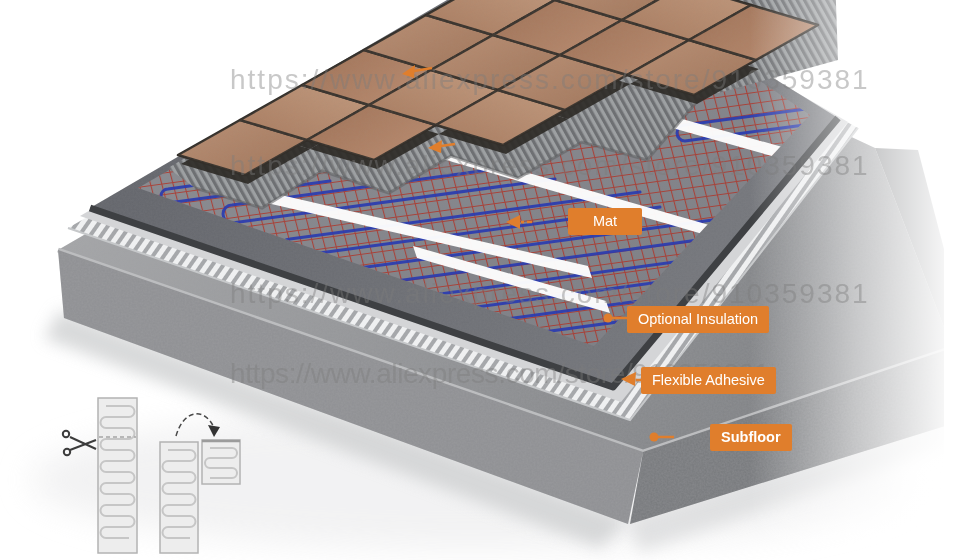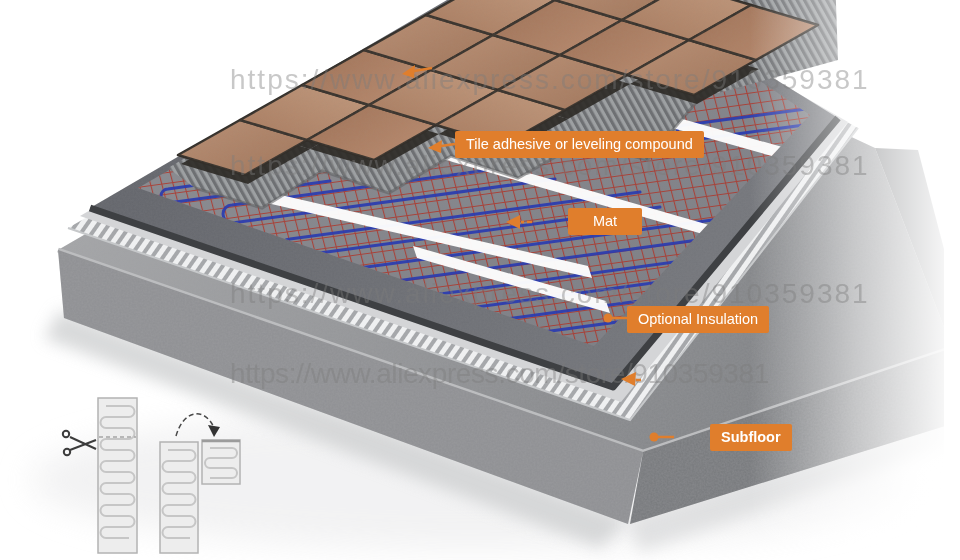--- a/index.html
+++ b/index.html
@@ -236,18 +236,18 @@
       <polygon points="506,222 520,215 520,229" stroke="none"></polygon>
       <circle cx="608" cy="318" r="4.5" stroke="none"></circle>
       <path d="M608,318 L627,318"></path>
       <path d="M641,380 L636,380"></path>
       <polygon points="621,379 636,372 635,386" stroke="none"></polygon>
       <circle cx="654" cy="437" r="4.5" stroke="none"></circle>
       <path d="M654,437 L674,437"></path>
     </g>
   </svg>
 
-  <div class="label" id="lbl-tile">Tile adhesive or leveling compound</div>
   <div class="label center" id="lbl-mat">Mat</div>
   <div class="label" id="lbl-ins">Optional Insulation</div>
+  <div class="label" id="lbl-flex">Flexible Adhesive</div>
   <div class="label center" id="lbl-sub">Subfloor</div>
 
 </div>
 
 </body></html>

